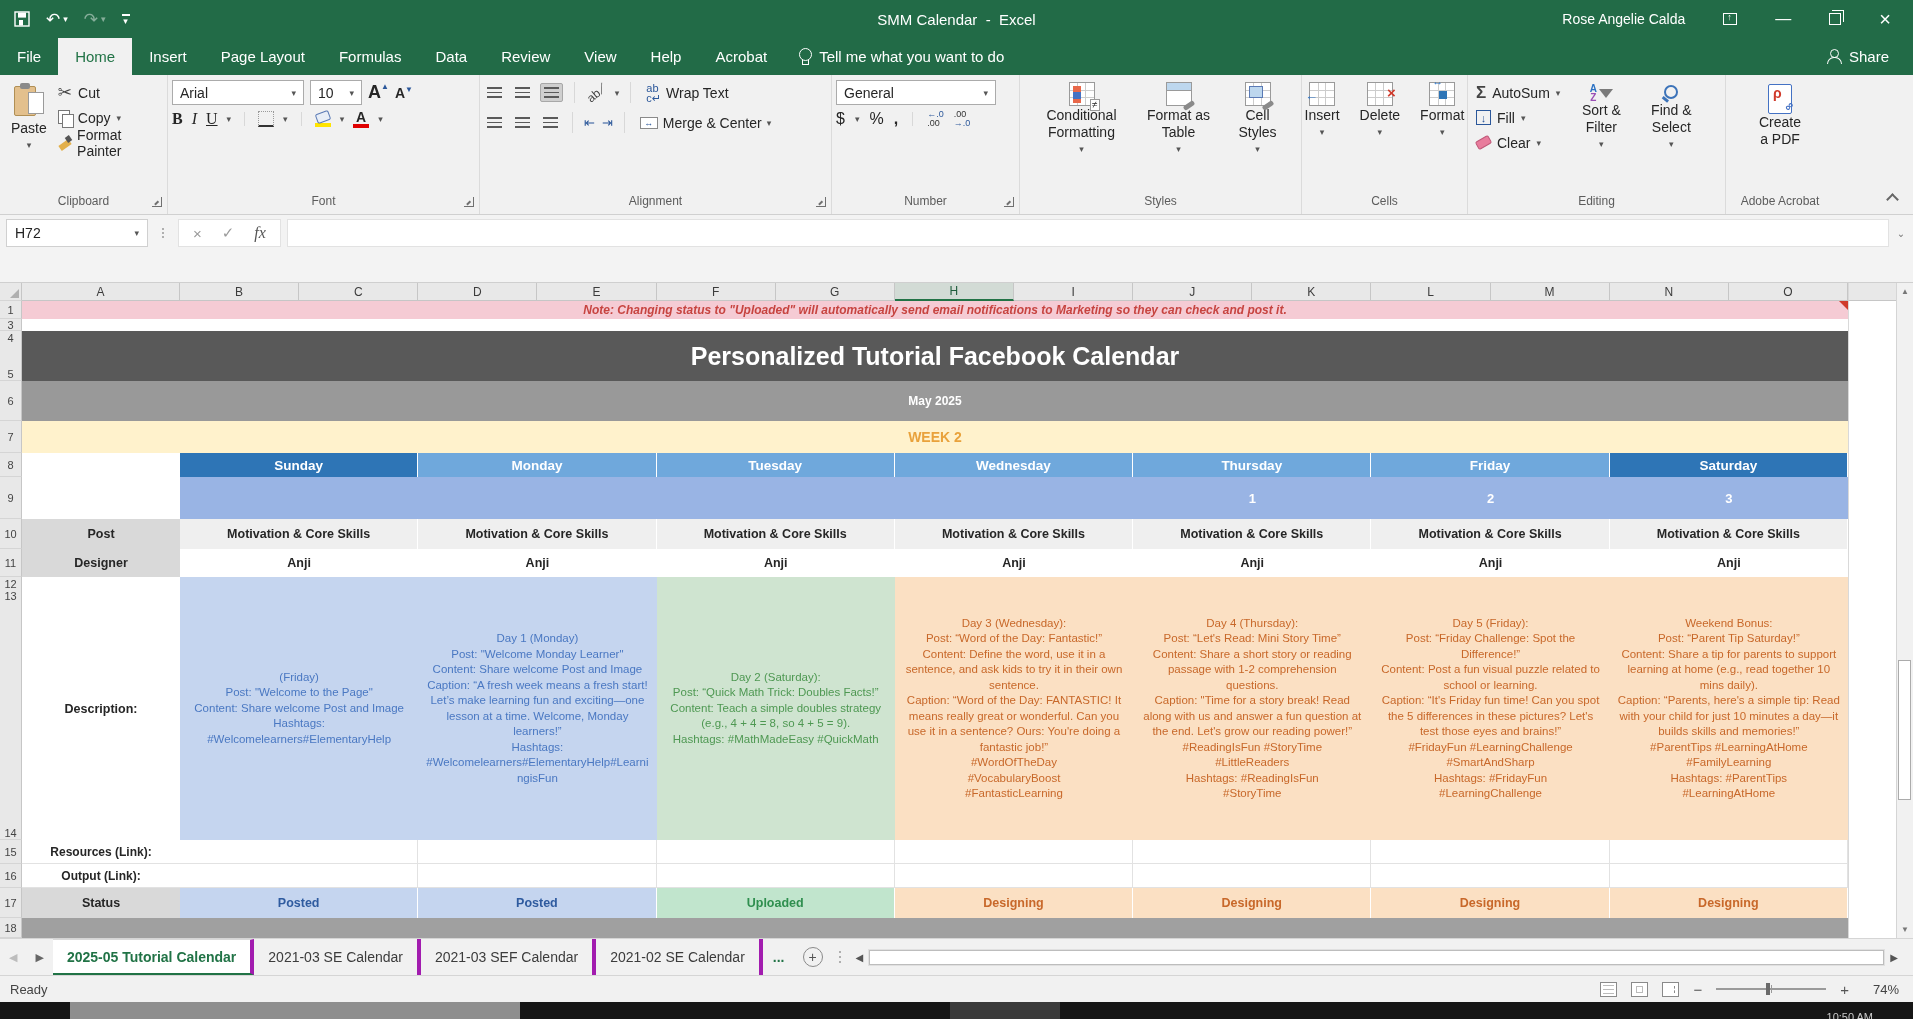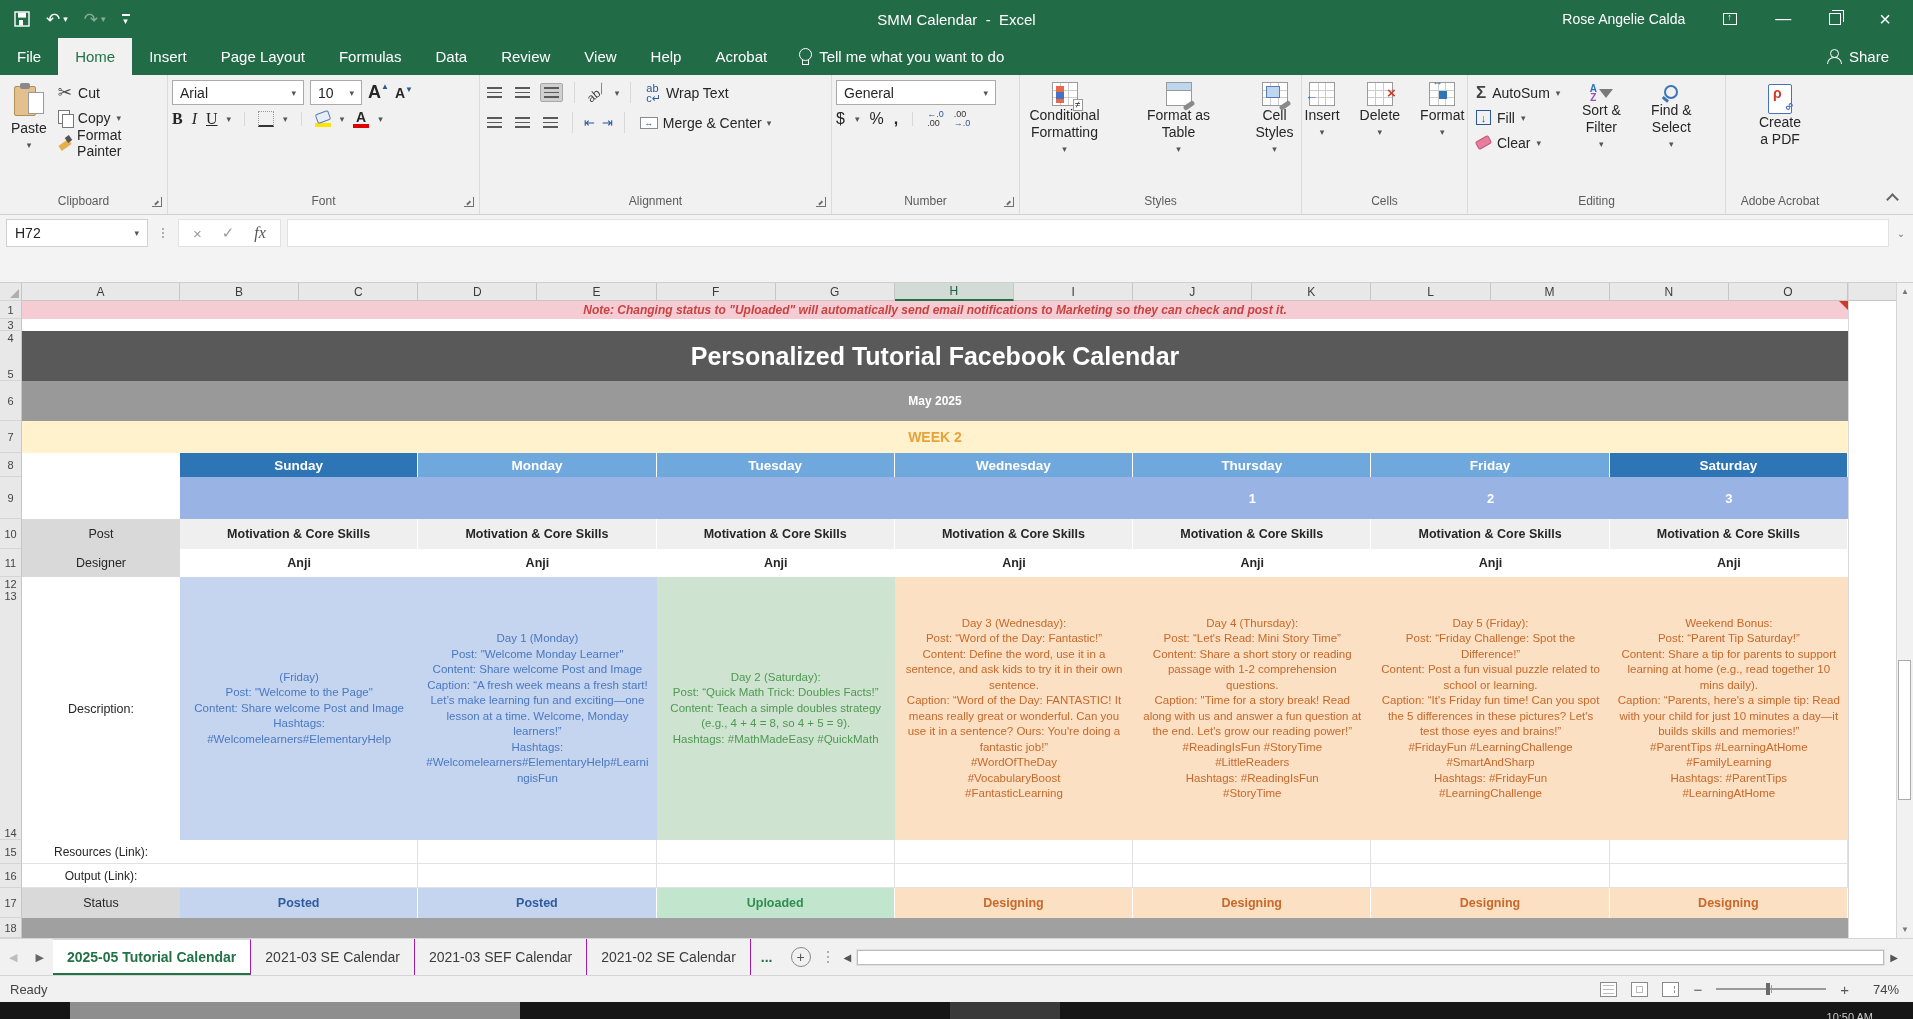--- a/index.html
+++ b/index.html
@@ -148,21 +148,21 @@
   .gutcol .sp{flex:1}
   .hdr{height:18px}
   .hcell{background:#E8E8E8;border-right:1px solid #C6C6C6;border-bottom:1px solid #C6C6C6;display:flex;align-items:center;justify-content:center;font-size:12px;color:#3c3c3c}
   .hA{width:158px;flex:0 0 158px}
   .hletters{display:flex;width:1668px;flex:0 0 1668px}
   .hletters .hcell{flex:1}
   .hcell.selcol{background:#D2DBD5;border-bottom:2px solid #217346;color:#1F5D3C}
   .corner{position:relative}
   .corner:after{content:"";position:absolute;right:2px;bottom:2px;border-left:9px solid transparent;border-bottom:9px solid #AFAFAF}
   .trail{flex:1;background:#fff;border-left:1px solid #D9D9D9}
-  .lab{width:158px;flex:0 0 158px;display:flex;align-items:center;justify-content:center;font-size:12.5px;font-weight:normal;background:#fff}
+  .lab{width:158px;flex:0 0 158px;display:flex;align-items:center;justify-content:center;font-size:12.5px;font-weight:bold;background:#fff}
   .bandfull{width:1826px;flex:0 0 1826px;display:flex;align-items:center;justify-content:center}
   .days7{width:1668px;flex:0 0 1668px;display:flex}
   .dayc{flex:1;display:flex;align-items:center;justify-content:center}
   .r-note{height:18px}
   .notetxt{font-size:12px;font-weight:bold;font-style:italic;color:#C74440;background:#F5CBD4;position:relative}
   .notetri{position:absolute;right:0;top:0;border-left:9px solid transparent;border-top:9px solid #D03A2B}
   .r-thin{height:12px}
   .r-title{height:50px}
   .titleband{background:#595959;color:#fff;font-size:25px;font-weight:bold}
   .r-month{height:40px}
@@ -199,21 +199,21 @@
   
   .vscroll{position:absolute;top:0;right:0;width:17px;height:655px;background:#F1F1F1;border-left:1px solid #D5D5D5;display:flex;flex-direction:column;align-items:center}
   .varr{height:17px;display:flex;align-items:center;justify-content:center;font-size:8px;color:#777;width:100%}
   .vtrack{flex:1;width:100%;position:relative}
   .vthumb{position:absolute;top:360px;left:1px;width:13px;height:140px;background:#fff;border:1px solid #ABABAB}
 
   
   .sheetbar{height:37px;background:#F1F1F1;border-top:1px solid #D5D5D5;display:flex;align-items:stretch;flex:0 0 auto;font-size:14px}
   .navarr{display:flex;align-items:center;padding:0 9px;color:#666;font-size:11px}
   .navarr.dim{color:#BDBDBD}
-  .stab{display:flex;align-items:center;padding:16px 14px;color:#3c3c3c;border-right:1px solid #a21caf}
+  .stab{display:flex;align-items:center;padding:16px 14px;color:#3c3c3c;border-right:4px solid #a21caf}
   .stab.active{background:#fff;color:#217346;font-weight:bold;border-top:1px solid #D9D9D9;border-bottom:2px solid #217346}
   .ellip{display:flex;align-items:center;color:#217346;font-weight:bold;padding:0 10px}
   .addsheet{width:20px;height:20px;border:1px solid #8a8a8a;border-radius:50%;color:#555;display:flex;align-items:center;justify-content:center;font-size:14px;align-self:center;margin:0 8px}
   .vdots{display:flex;flex-direction:column;gap:3px;justify-content:center;margin:0 8px}
   .vdots i{width:2px;height:2px;background:#999;border-radius:50%}
   .hscroll{flex:1;display:flex;align-items:center;margin:6px 10px 6px 2px}
   .hsarr{color:#555;font-size:10px;padding:0 5px}
   .hstrack{flex:1;height:17px;background:#F1F1F1;border:1px solid #E0E0E0;position:relative}
   .hsthumb{position:absolute;inset:0;background:#fff;border:1px solid #BDBDBD}
 
@@ -450,21 +450,21 @@
           </div>
         </div>
       </div>
       <div class="glabel">
           <span>Number</span>
           <span class="launcher"></span>
         </div>
     </div>
 
     <div class="group" style="width:282px">
-      <div class="gbody" style="justify-content:center;gap:21px;width:100%">
+      <div class="gbody" style="justify-content:center;gap:4px;width:100%">
         <div class="bigbtn">
           <span class="mgrid cf1">
               <span class="cfbars"></span>
             </span>
           <span style="width:92px">Conditional Formatting</span>
           <span class="caret">▾</span>
         </div>
         <div class="bigbtn">
           <span class="mgrid fat">
               <span class="fathead"></span>

